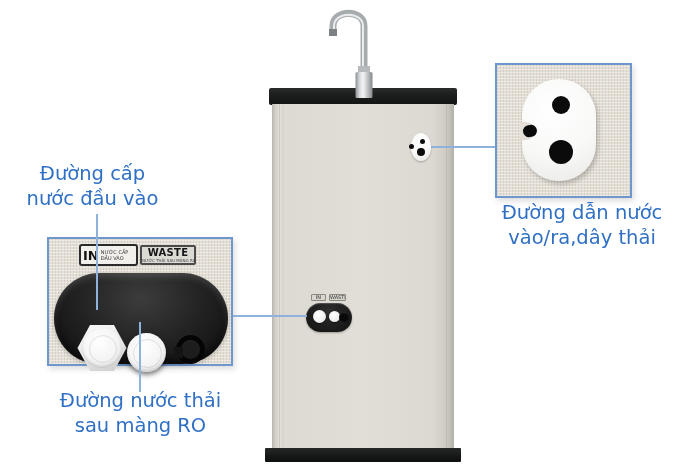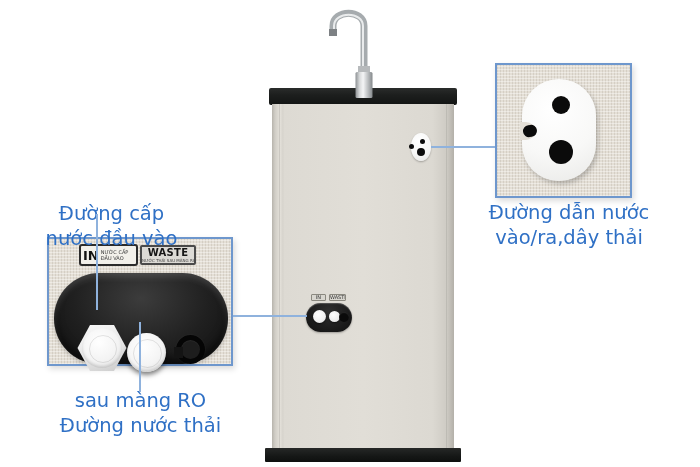--- a/index.html
+++ b/index.html
@@ -149,23 +149,23 @@
   
   .cline { position:absolute; background:#8fb2dd; z-index:30; }
   .cline.v1 { left:96px;  top:214px; width:2px; height:96px; }
   .cline.v2 { left:139px; top:322px; width:2px; height:70px; }
   .cline.h3 { left:233px; top:315px; width:74px; height:2px; }
   .cline.h4 { left:431px; top:146px; width:64px; height:2px; }
 
   
   .anno { position:absolute; color:#2f70c5; font-size:19.5px; line-height:1.26;
     text-align:center; z-index:20; }
-  .anno-inlet { left:19px;  top:162px; width:185px;margin-top:40px; }
+  .anno-inlet { left:0;  top:162px; width:185px; }
   .anno-waste { left:38px;  top:389px; width:205px; }
-  .anno-io    { left:470px; top:201px; width:198px; }
+  .anno-io    { left:483px; top:201px; width:198px; }
 </style>
 </head>
 <body>
 
 <div class="stage">
 
   <div class="cabinet-top"></div>
   <div class="cabinet-body"></div>
   <div class="cabinet-base"></div>
 
@@ -235,21 +235,21 @@
   <div class="cline v1"></div>
   <div class="cline v2"></div>
   <div class="cline h3"></div>
   <div class="cline h4"></div>
 
   <div class="anno anno-inlet">
     <div>Đường cấp</div>
     <div>nước đầu vào</div>
   </div>
   <div class="anno anno-waste">
+    <div>Đường nước thải</div>
     <div>sau màng RO</div>
-    <div>Đường nước thải</div>
   </div>
   <div class="anno anno-io">
     <div>Đường dẫn nước</div>
     <div>vào/ra,dây thải</div>
   </div>
 
 </div>
 
 </body></html>

